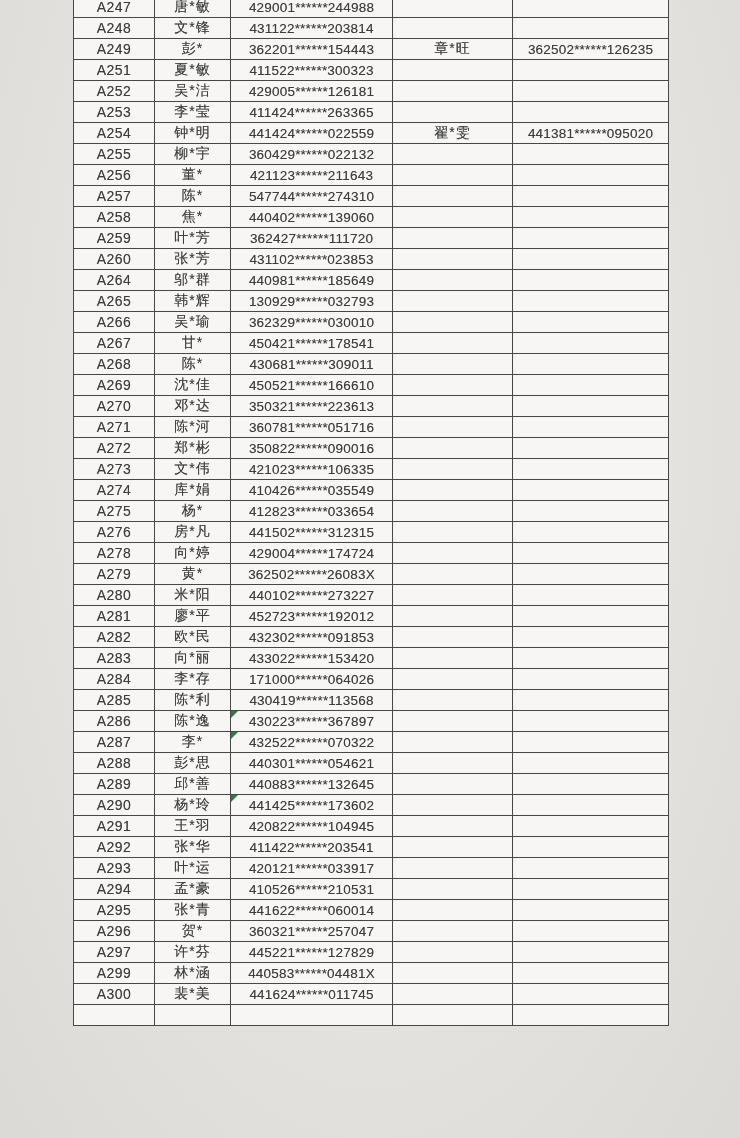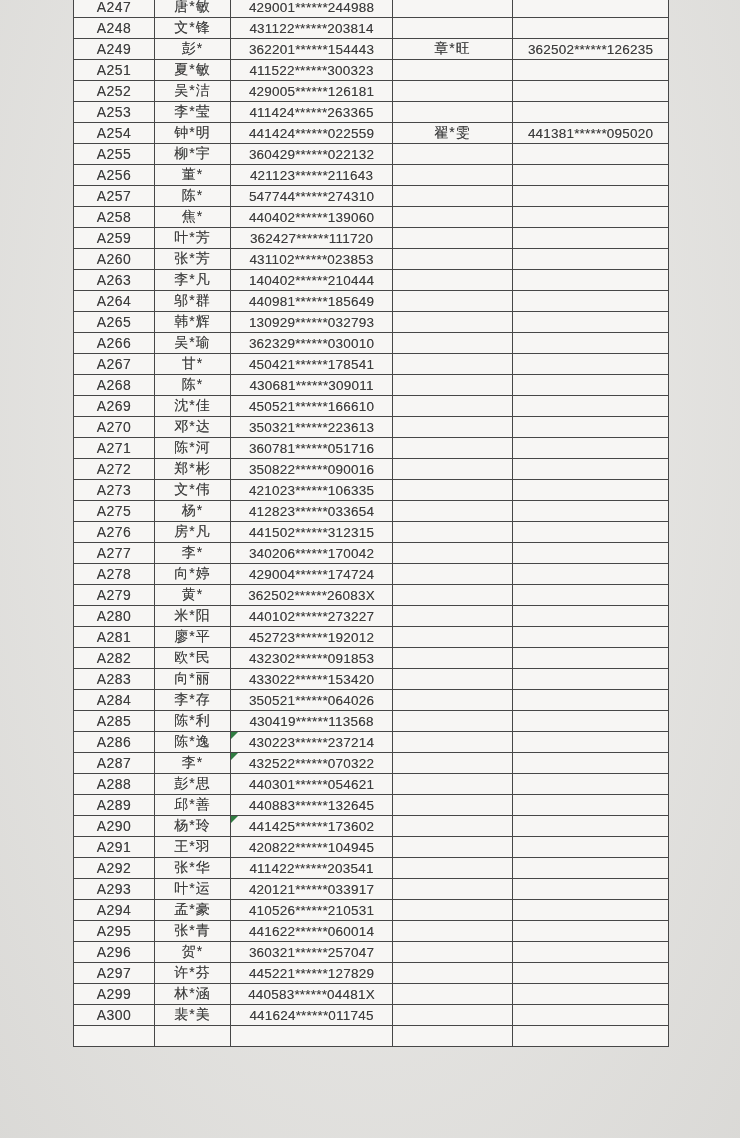--- a/index.html
+++ b/index.html
@@ -164,27 +164,20 @@
           <td class="id2-cell"></td>
         </tr>
         <tr>
           <td class="code-cell">A260</td>
           <td class="name-cell">张*芳</td>
           <td class="id-cell">431102******023853</td>
           <td class="name2-cell"></td>
           <td class="id2-cell"></td>
         </tr>
         <tr>
-          <td class="code-cell">A263</td>
-          <td class="name-cell">李*凡</td>
-          <td class="id-cell">140402******210444</td>
-          <td class="name2-cell"></td>
-          <td class="id2-cell"></td>
-        </tr>
-        <tr>
           <td class="code-cell">A264</td>
           <td class="name-cell">邬*群</td>
           <td class="id-cell">440981******185649</td>
           <td class="name2-cell"></td>
           <td class="id2-cell"></td>
         </tr>
         <tr>
           <td class="code-cell">A265</td>
           <td class="name-cell">韩*辉</td>
           <td class="id-cell">130929******032793</td>
@@ -241,41 +234,41 @@
           <td class="id2-cell"></td>
         </tr>
         <tr>
           <td class="code-cell">A273</td>
           <td class="name-cell">文*伟</td>
           <td class="id-cell">421023******106335</td>
           <td class="name2-cell"></td>
           <td class="id2-cell"></td>
         </tr>
         <tr>
+          <td class="code-cell">A274</td>
+          <td class="name-cell">库*娟</td>
+          <td class="id-cell">410426******035549</td>
+          <td class="name2-cell"></td>
+          <td class="id2-cell"></td>
+        </tr>
+        <tr>
           <td class="code-cell">A275</td>
           <td class="name-cell">杨*</td>
           <td class="id-cell">412823******033654</td>
           <td class="name2-cell"></td>
           <td class="id2-cell"></td>
         </tr>
         <tr>
           <td class="code-cell">A276</td>
           <td class="name-cell">房*凡</td>
           <td class="id-cell">441502******312315</td>
           <td class="name2-cell"></td>
           <td class="id2-cell"></td>
         </tr>
         <tr>
-          <td class="code-cell">A277</td>
-          <td class="name-cell">李*</td>
-          <td class="id-cell">340206******170042</td>
-          <td class="name2-cell"></td>
-          <td class="id2-cell"></td>
-        </tr>
-        <tr>
           <td class="code-cell">A278</td>
           <td class="name-cell">向*婷</td>
           <td class="id-cell">429004******174724</td>
           <td class="name2-cell"></td>
           <td class="id2-cell"></td>
         </tr>
         <tr>
           <td class="code-cell">A279</td>
           <td class="name-cell">黄*</td>
           <td class="id-cell">362502******26083X</td>
@@ -306,35 +299,35 @@
         <tr>
           <td class="code-cell">A283</td>
           <td class="name-cell">向*丽</td>
           <td class="id-cell">433022******153420</td>
           <td class="name2-cell"></td>
           <td class="id2-cell"></td>
         </tr>
         <tr>
           <td class="code-cell">A284</td>
           <td class="name-cell">李*存</td>
-          <td class="id-cell">350521******064026</td>
+          <td class="id-cell">171000******064026</td>
           <td class="name2-cell"></td>
           <td class="id2-cell"></td>
         </tr>
         <tr>
           <td class="code-cell">A285</td>
           <td class="name-cell">陈*利</td>
           <td class="id-cell">430419******113568</td>
           <td class="name2-cell"></td>
           <td class="id2-cell"></td>
         </tr>
         <tr>
           <td class="code-cell">A286</td>
           <td class="name-cell">陈*逸</td>
-          <td class="id-cell flag">430223******237214</td>
+          <td class="id-cell flag">430223******367897</td>
           <td class="name2-cell"></td>
           <td class="id2-cell"></td>
         </tr>
         <tr>
           <td class="code-cell">A287</td>
           <td class="name-cell">李*</td>
           <td class="id-cell flag">432522******070322</td>
           <td class="name2-cell"></td>
           <td class="id2-cell"></td>
         </tr>

